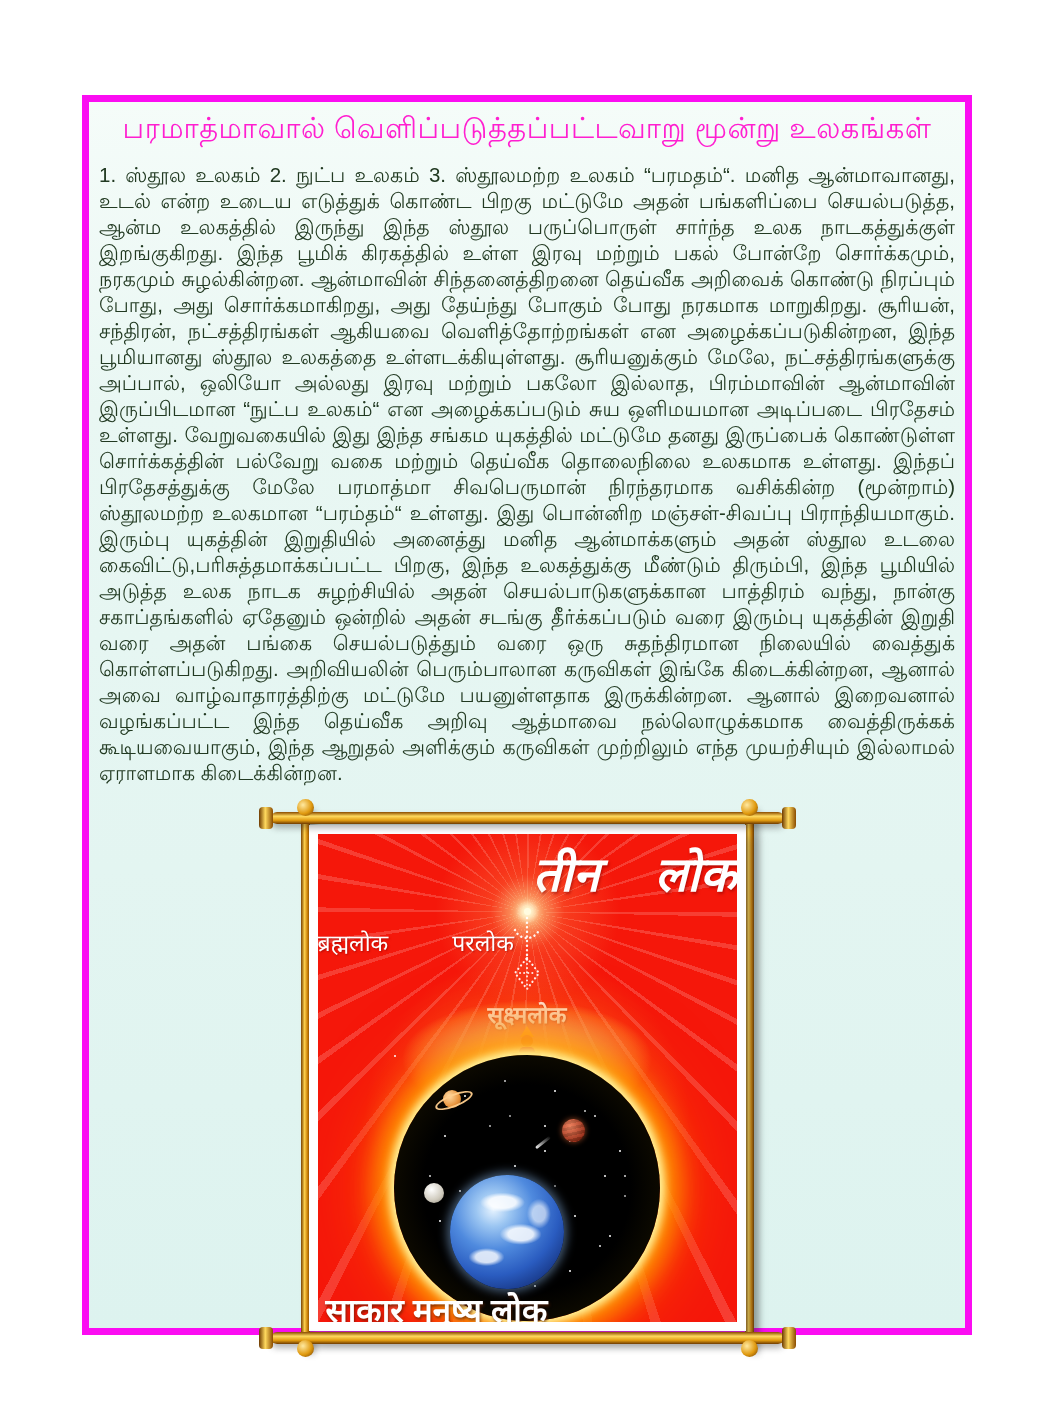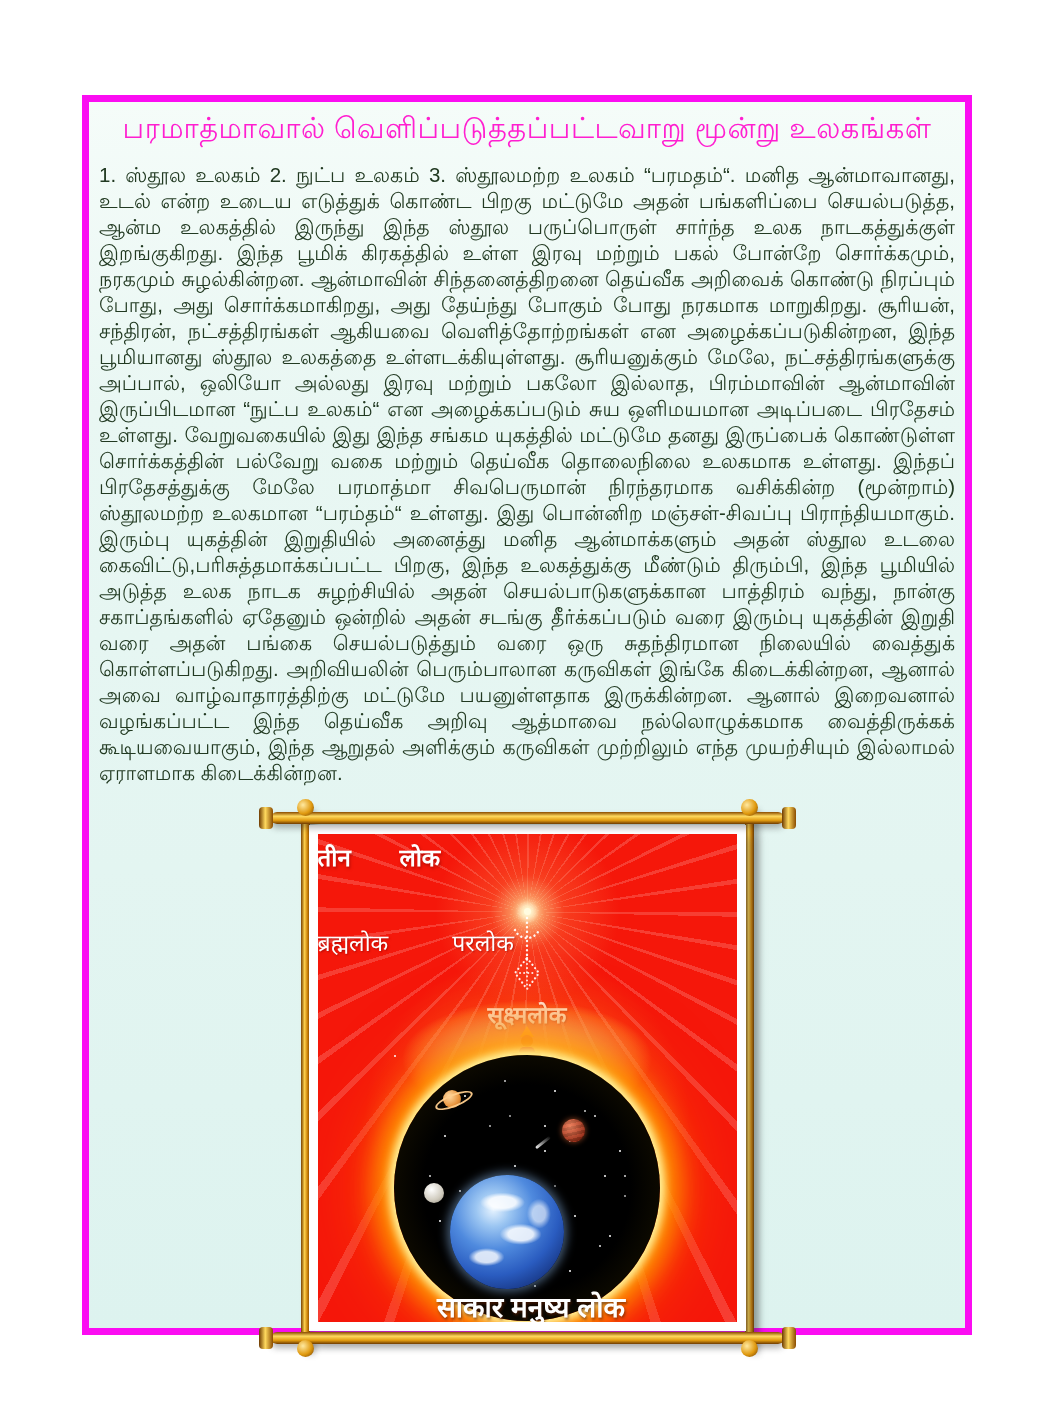--- a/index.html
+++ b/index.html
@@ -64,23 +64,24 @@
   }
   .art {
     position:relative; width:100%; height:100%; overflow:hidden;
     background:
       radial-gradient(circle at 50% 16%, rgba(255,255,225,.95) 0%, rgba(255,235,160,.55) 2.5%, rgba(255,150,80,.3) 8%, rgba(255,255,255,0) 20%),
       repeating-conic-gradient(from 0deg at 50% 16%, rgba(255,255,255,.17) 0deg 1.3deg, rgba(255,255,255,0) 1.3deg 9deg),
       radial-gradient(circle at 50% 58%, rgba(255,215,90,.55) 0%, rgba(255,150,40,.35) 26%, rgba(255,150,40,0) 46%),
       linear-gradient(#f5170a,#f5170a);
   }
   .art-title {
-    position:absolute; top:6px; left:0; right:0; text-align:left;
-    color:#ffffff; font-weight:bold; font-size:24px; word-spacing:42px;
+    position:absolute; top:6px; left:0; right:0; text-align:right;
+    color:#ffffff; font-weight:bold; font-size:48px; word-spacing:42px;
     text-shadow:1px 2px 3px rgba(130,0,0,.55);
+    font-style:italic;
   }
   .paramatma {
     position:absolute; top:54px; left:0; right:0; text-align:center;
     color:#fff; font-weight:bold; font-size:13px; text-shadow:1px 1px 1px rgba(130,0,0,.6);
   }
   .star {
     position:absolute; top:74px; left:50%; width:7px; height:7px; margin-left:-3px;
     border-radius:50%; background:#fffce0;
     box-shadow:0 0 10px 5px rgba(255,255,220,.95), 0 0 26px 12px rgba(255,210,120,.5);
   }
@@ -141,22 +142,22 @@
     background:radial-gradient(circle at 38% 30%, #e8f4ff 0%, #9cc6f2 16%, #4f8ade 38%, #2a5cc0 62%, #14307a 85%, #0a1c55 100%);
     box-shadow:0 0 10px 3px rgba(150,200,255,.45); overflow:hidden; }
   .earth::before { content:""; position:absolute; inset:0; border-radius:50%;
     background:
       radial-gradient(ellipse 28px 14px at 62% 52%, rgba(255,255,255,.85) 0 45%, rgba(255,255,255,0) 75%),
       radial-gradient(ellipse 24px 12px at 32% 72%, rgba(255,255,255,.8) 0 45%, rgba(255,255,255,0) 75%),
       radial-gradient(ellipse 30px 13px at 46% 24%, rgba(255,255,255,.85) 0 45%, rgba(255,255,255,0) 75%),
       radial-gradient(ellipse 16px 20px at 78% 34%, rgba(255,255,255,.6) 0 40%, rgba(255,255,255,0) 75%);
   }
   .bottom-label {
-    position:absolute; top:453px; left:8px; right:0; z-index:6; text-align:center;
-    color:#fff; font-weight:bold; font-size:28px; text-shadow:1px 2px 3px rgba(90,30,0,.7);
+    position:absolute; top:453px; left:8px; right:0; z-index:6; 
+    color:#fff; font-weight:bold; font-size:33px; text-shadow:1px 2px 3px rgba(90,30,0,.7);
   }
   .page-num-badge {
     position:absolute; bottom:0; left:50%; transform:translateX(-50%);
     width:52px; height:27px; background:#fb0df2;
     border-radius:28px 28px 0 0;
     color:#fff; font-weight:bold; font-size:17px;
     text-align:center; line-height:32px;
   }
 </style>
 </head>

